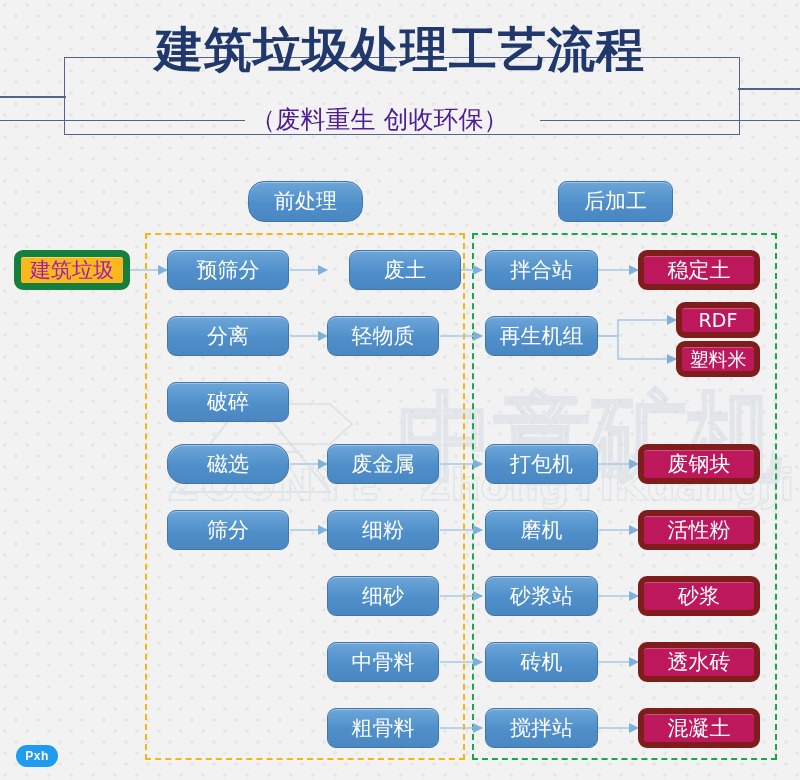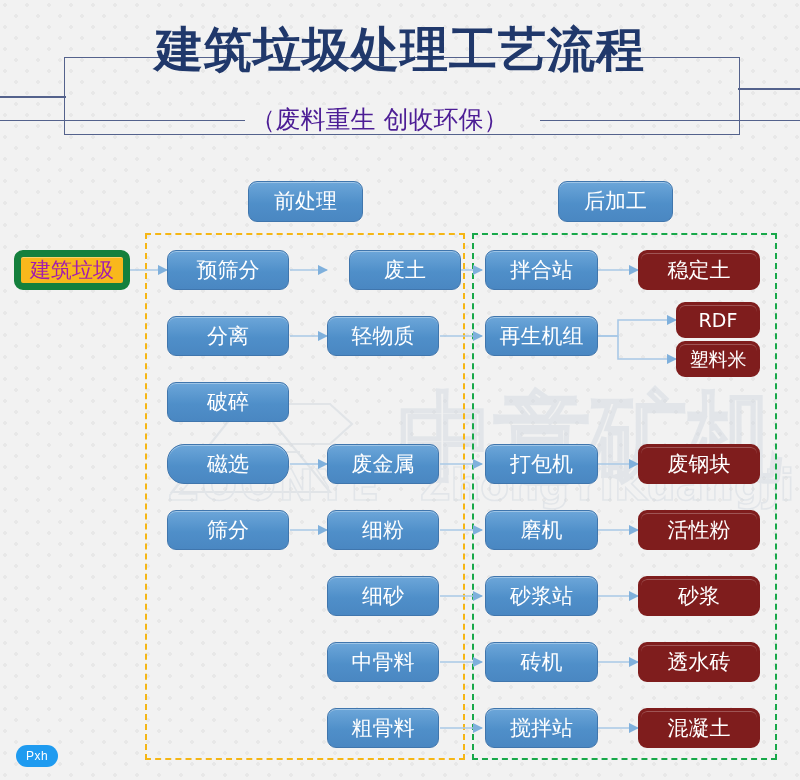--- a/index.html
+++ b/index.html
@@ -74,42 +74,42 @@
     font-family:"DejaVu Sans","Liberation Sans",sans-serif;
     white-space:nowrap;
     z-index:4;
   }
   .node.blue{
     background:linear-gradient(180deg,#6ca6d9 0%,#4f8fc9 55%,#4a87c2 100%);
     border:1px solid #4076ad;
     box-shadow:inset 0 1px 0 rgba(255,255,255,.35);
   }
   .node.green{
-    background:#7f1d1d;
-    border:3px solid #7f1d1d;
+    background:#be185d;
+    border:6px solid #7f1d1d;
     box-shadow:inset 0 1px 0 rgba(255,255,255,.25);
   }
   .node.yellow{
     background:#f9b81c;
     border:7px solid #15803d;
     color:#a21caf;
     box-shadow:inset 0 1px 0 rgba(255,255,255,.35);
   }
   .node.header-node{font-size:21px;}
   .node.small{font-size:19px;}
 
   
   #wires{position:absolute;left:0;top:0;width:800px;height:780px;z-index:3;}
 
   
   #logo-badge{
     position:absolute;left:16px;top:745px;width:42px;height:22px;
     background:#1f9bf0;border-radius:11px;
     display:flex;align-items:center;justify-content:center;
-    color:#ffffff;font-size:12px;font-weight:normal;letter-spacing:.5px;
+    color:#ffffff;font-size:12px;font-weight:bold;letter-spacing:.5px;
     z-index:6;
     font-family:"Liberation Sans",sans-serif;
   }
 </style>
 </head>
 <body>
 
 <div id="bg-pattern"></div>
 
 <svg id="watermark" viewBox="0 0 800 780">
@@ -169,21 +169,21 @@
       <line x1="598" y1="728" x2="638" y2="728"></line>
 
       <path d="M 598 336 L 618 336 L 618 320 L 676 320"></path>
       <path d="M 618 336 L 618 359 L 676 359"></path>
     </g>
     <g stroke="#a8c8e6" stroke-width="1.6" fill="none">
       <path d="M 598 336 L 618 336"></path>
     </g>
   </svg>
 
-  <div class="node blue header-node" style="left:248px;top:181px;width:115px;height:41px;">前处理</div>
+  <div class="node blue header-node" style="left:248px;top:181px;width:115px;height:41px;border-radius:16px;">前处理</div>
   <div class="node blue header-node" style="left:558px;top:181px;width:115px;height:41px;">后加工</div>
 
   <div class="node yellow" style="left:14px;top:250px;width:116px;height:40px;">建筑垃圾</div>
 
   <div class="node blue" style="left:167px;top:250px;width:122px;height:40px;">预筛分</div>
   <div class="node blue" style="left:167px;top:316px;width:122px;height:40px;">分离</div>
   <div class="node blue" style="left:167px;top:382px;width:122px;height:40px;">破碎</div>
   <div class="node blue" style="left:167px;top:444px;width:122px;height:40px;border-radius:17px;">磁选</div>
   <div class="node blue" style="left:167px;top:510px;width:122px;height:40px;">筛分</div>
 

